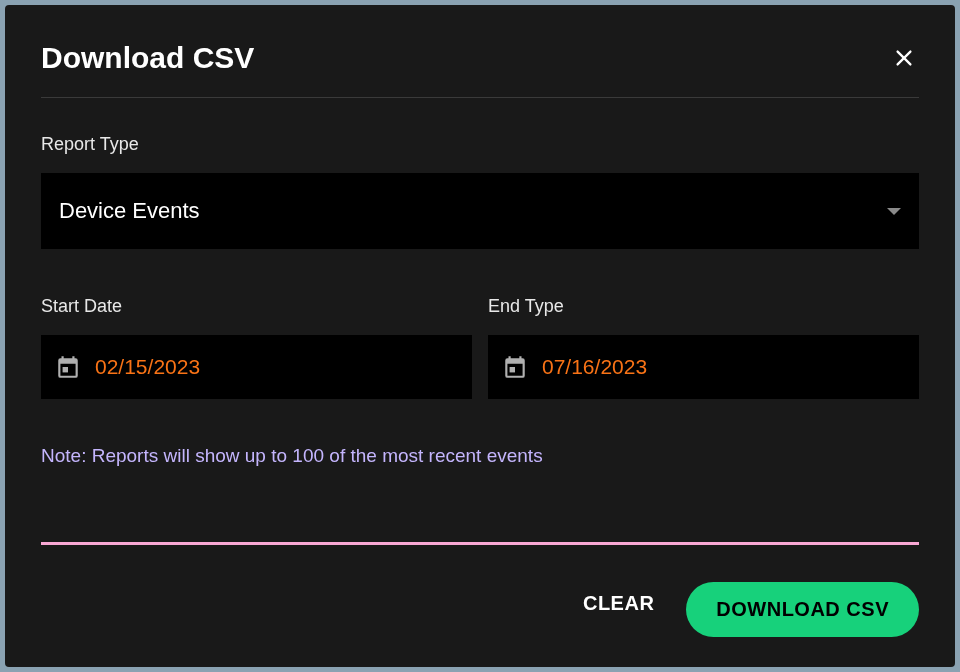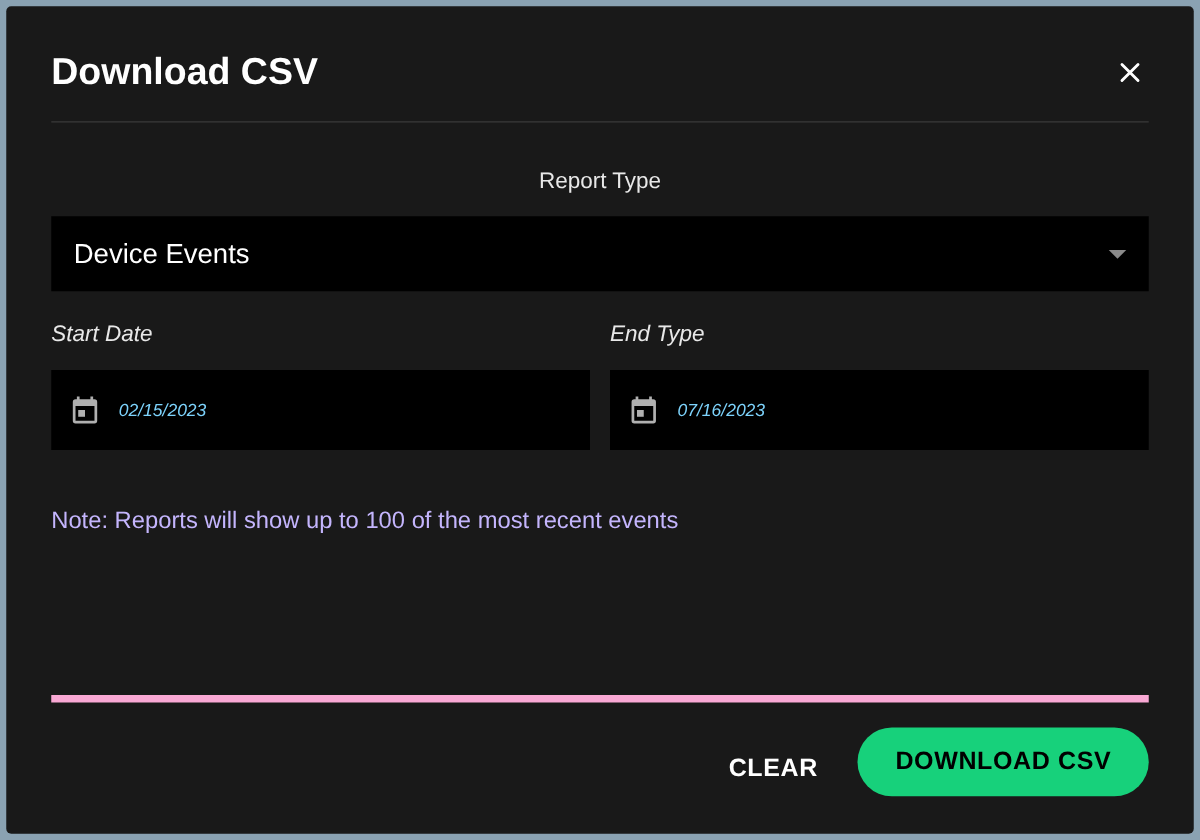--- a/index.html
+++ b/index.html
@@ -51,32 +51,31 @@
     }
     .close-btn svg {
       width: 22px;
       height: 22px;
     }
     .modal-body {
       flex: 1;
       padding-top: 36px;
     }
     .field-group-full {
-      margin-bottom: 24px;
-      text-align: center;
+      margin-bottom: 47px;
     }
     .field-label {
       font-size: 18px;
       color: #e8e8e8;
       margin-bottom: 18px;
       display: block;
     }
     .select-wrap {
       background: #000000;
-      height: 60px;
+      height: 76px;
       display: flex;
       align-items: center;
       justify-content: space-between;
       padding: 0 18px;
       cursor: pointer;
     }
     .select-value {
       font-size: 22px;
       color: #ffffff;
     }
@@ -84,53 +83,52 @@
       width: 0;
       height: 0;
       border-left: 7px solid transparent;
       border-right: 7px solid transparent;
       border-top: 7px solid #8a8a8a;
     }
     .date-row {
       display: flex;
       gap: 16px;
       margin-bottom: 46px;
-      font-style: italic;
     }
     .date-field {
       flex: 1;
     }
     .date-input {
       background: #000000;
       height: 64px;
       display: flex;
       align-items: center;
       padding: 0 14px;
       gap: 14px;
       cursor: pointer;
     }
     .calendar-icon {
       width: 26px;
       height: 26px;
       flex-shrink: 0;
     }
     .date-value {
-      font-size: 14px;
-      color: #7dd3fc;
+      font-size: 21px;
+      color: #f97316;
     }
     .note-text {
       font-size: 19px;
       color: #c4b5fd;
     }
     .modal-footer {
-      border-top: 6px solid #f9a8d4;
-      padding-top: 20px;
+      border-top: 3px solid #f9a8d4;
+      padding-top: 37px;
       display: flex;
       justify-content: flex-end;
-      align-items: flex-end;
+      align-items: flex-start;
       gap: 26px;
     }
     .clear-btn {
       background: transparent;
       border: none;
       cursor: pointer;
       color: #ffffff;
       font-size: 20px;
       font-weight: 600;
       letter-spacing: 0.5px;

